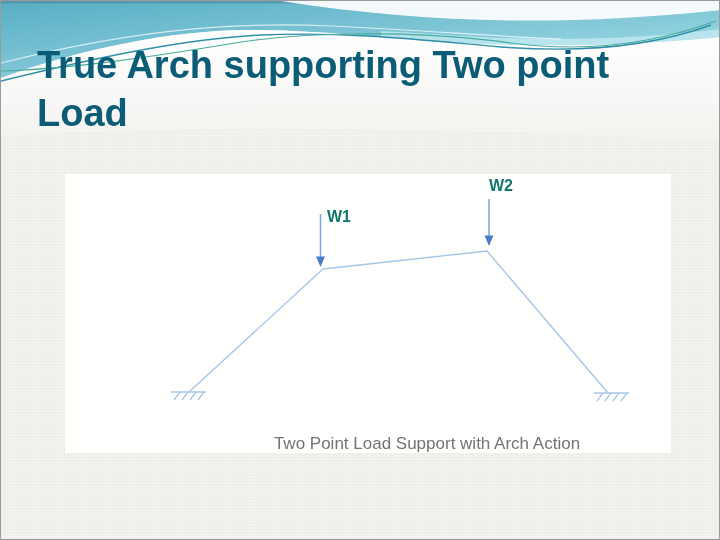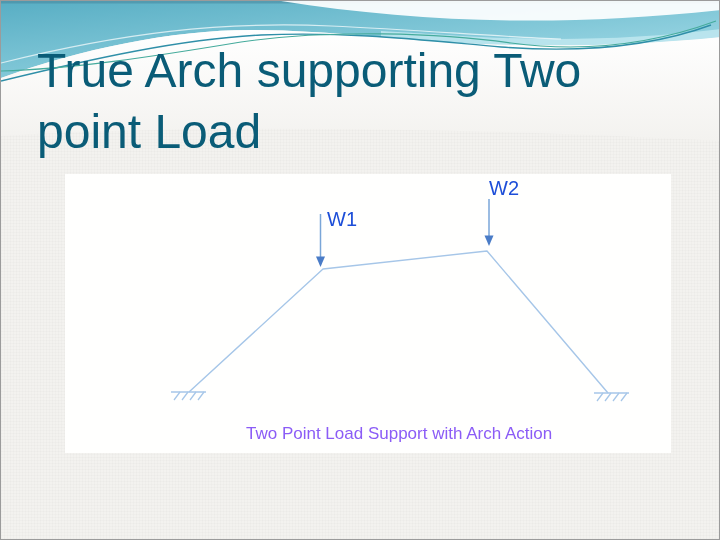--- a/index.html
+++ b/index.html
@@ -14,39 +14,40 @@
       repeating-linear-gradient(0deg, rgba(0,0,0,0.015) 0 1px, transparent 1px 3px),
       repeating-linear-gradient(90deg, rgba(0,0,0,0.015) 0 1px, transparent 1px 3px);
     font-family:"Liberation Sans", sans-serif;
   }
   .wave-header{
     position:absolute;left:0;top:0;width:720px;height:150px;
     pointer-events:none;
   }
   .slide-title{
     position:absolute;left:36px;top:40px;width:644px;
-    font-size:48px;line-height:1.27;font-weight:400;
+    font-size:38px;line-height:1.27;font-weight:700;
     color:#0a5c77;
     letter-spacing:0px;
   }
   .diagram-panel{
     position:absolute;left:64px;top:173px;width:606px;height:279px;
     background:#fffffe;
   }
   .diagram-svg{position:absolute;left:0;top:0;width:606px;height:279px;}
   .load-label{
     position:absolute;
-    font-size:20px;color:#1d4ed8;font-weight:400;
+    font-size:16px;color:#0f766e;font-weight:700;
     white-space:nowrap;
   }
   .load-label.w1{left:262px;top:34px;}
   .load-label.w2{left:424px;top:3px;}
   .diagram-caption{
-    position:absolute;left:181px;top:250px;width:362px;
-    font-size:17px;color:#8b5cf6;
+    position:absolute;left:181px;top:260px;width:362px;
+    text-align:center;
+    font-size:17px;color:#737373;
     white-space:nowrap;
   }
 </style>
 </head>
 <body>
 
 <div class="slide">
 
   <svg class="wave-header" viewBox="0 0 720 150" xmlns="http://www.w3.org/2000/svg">
     <defs>

